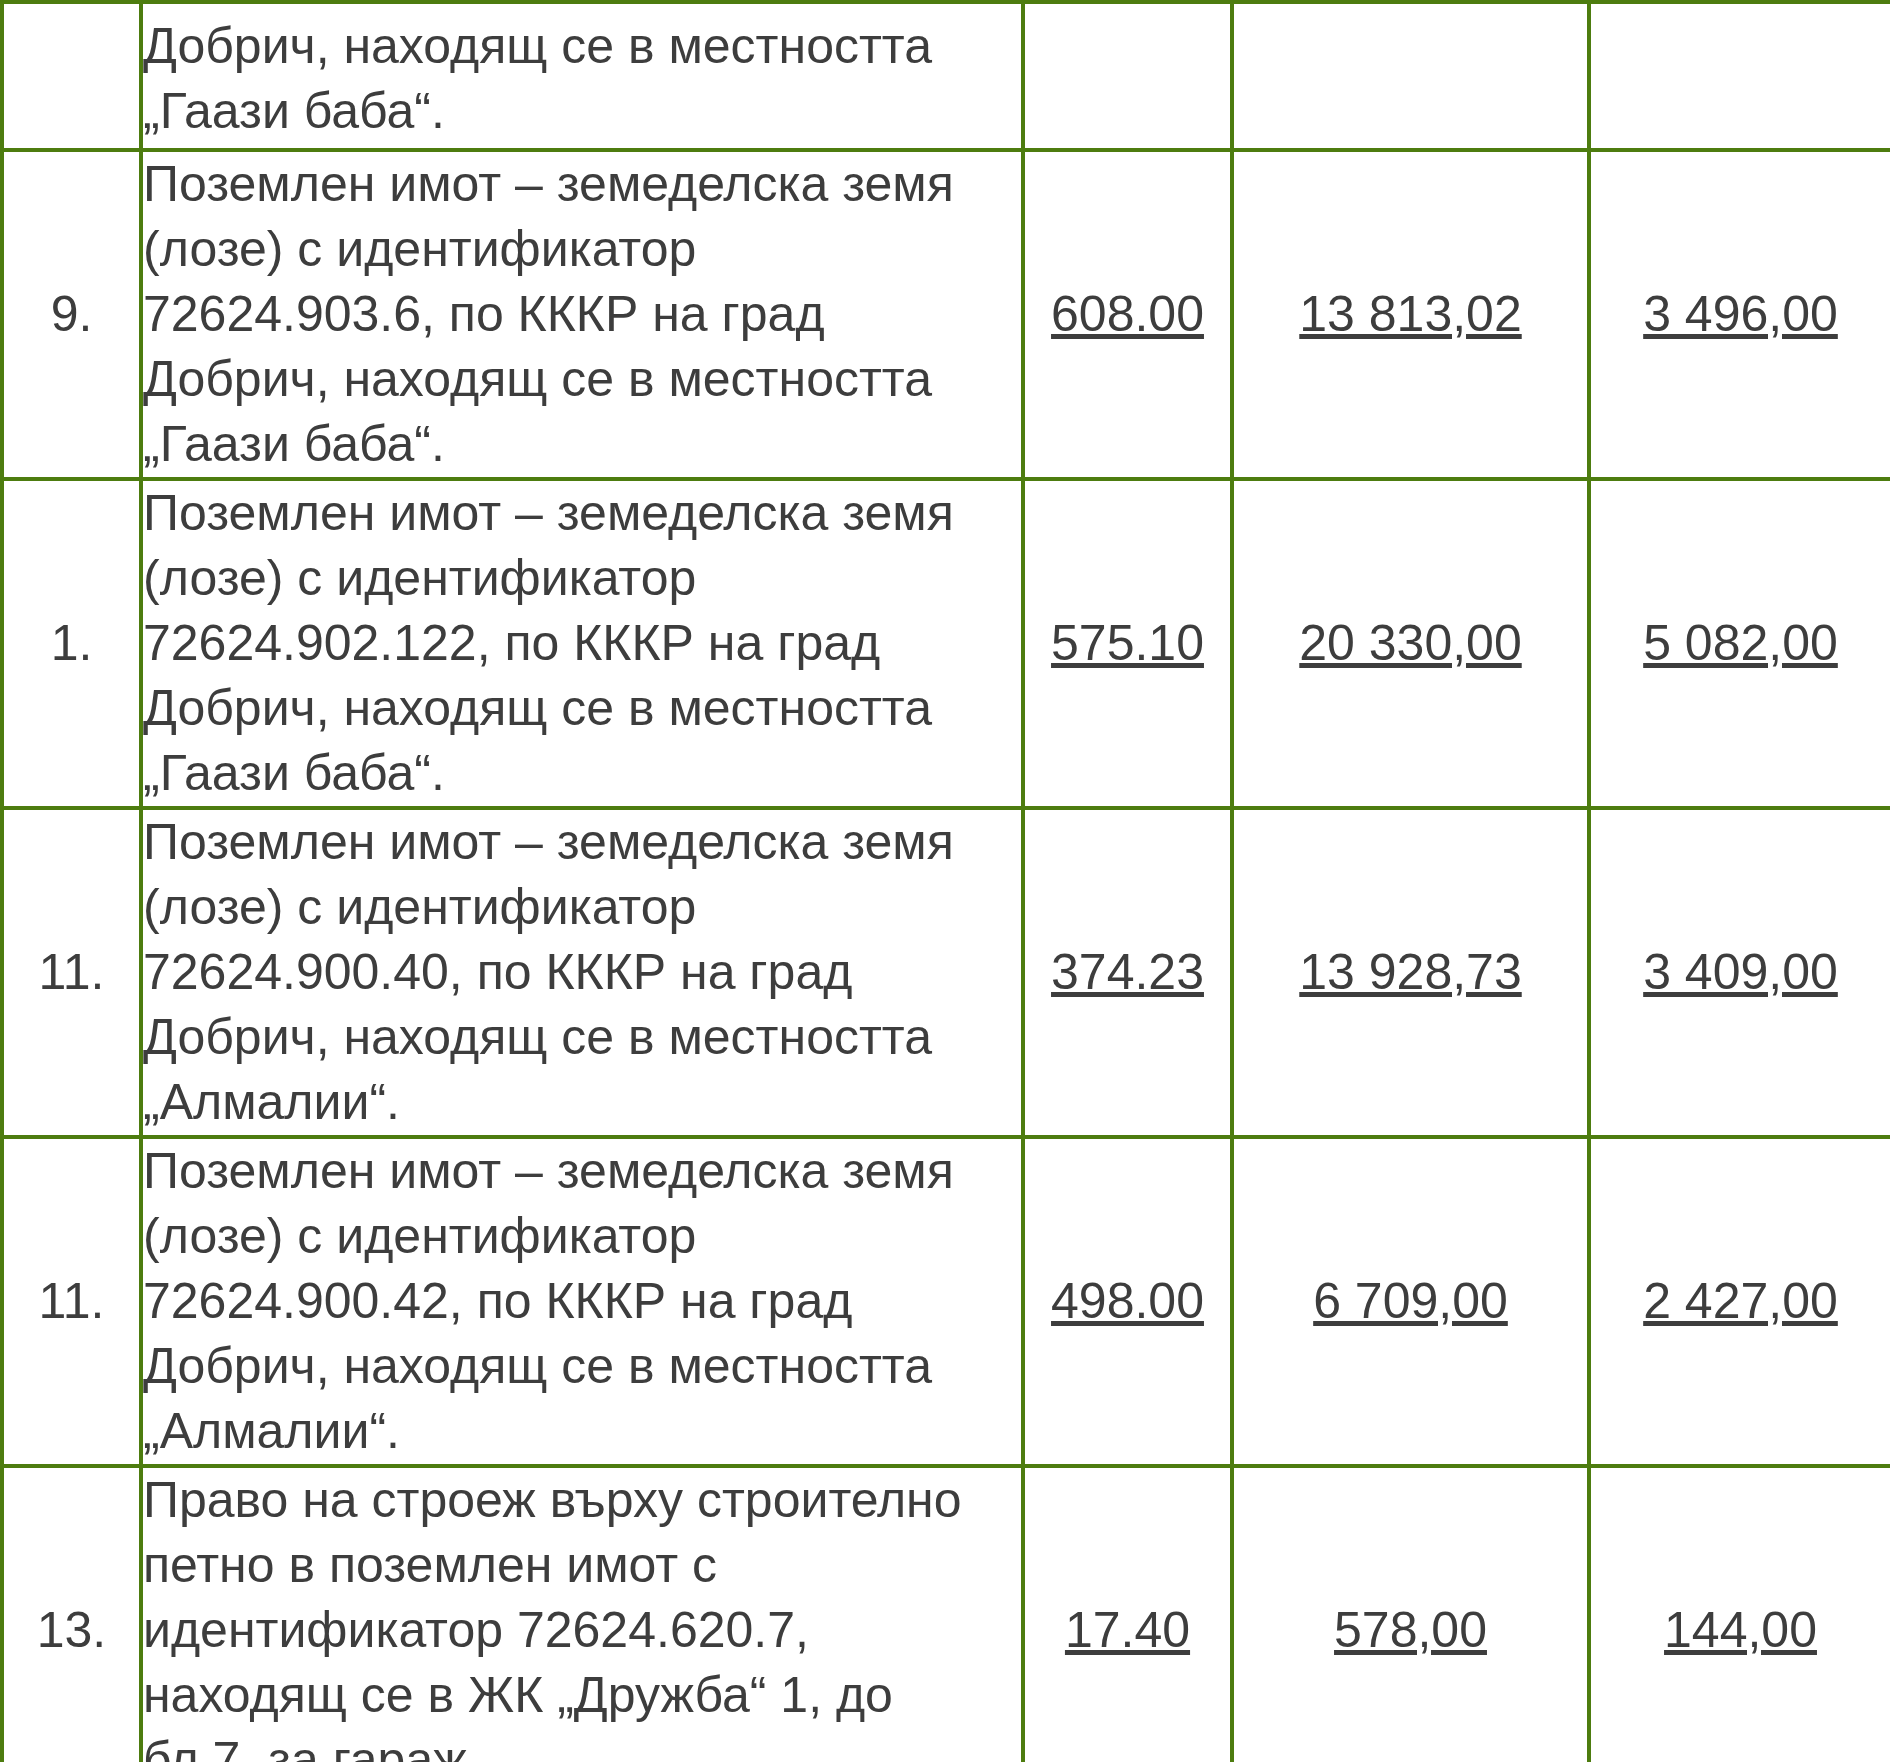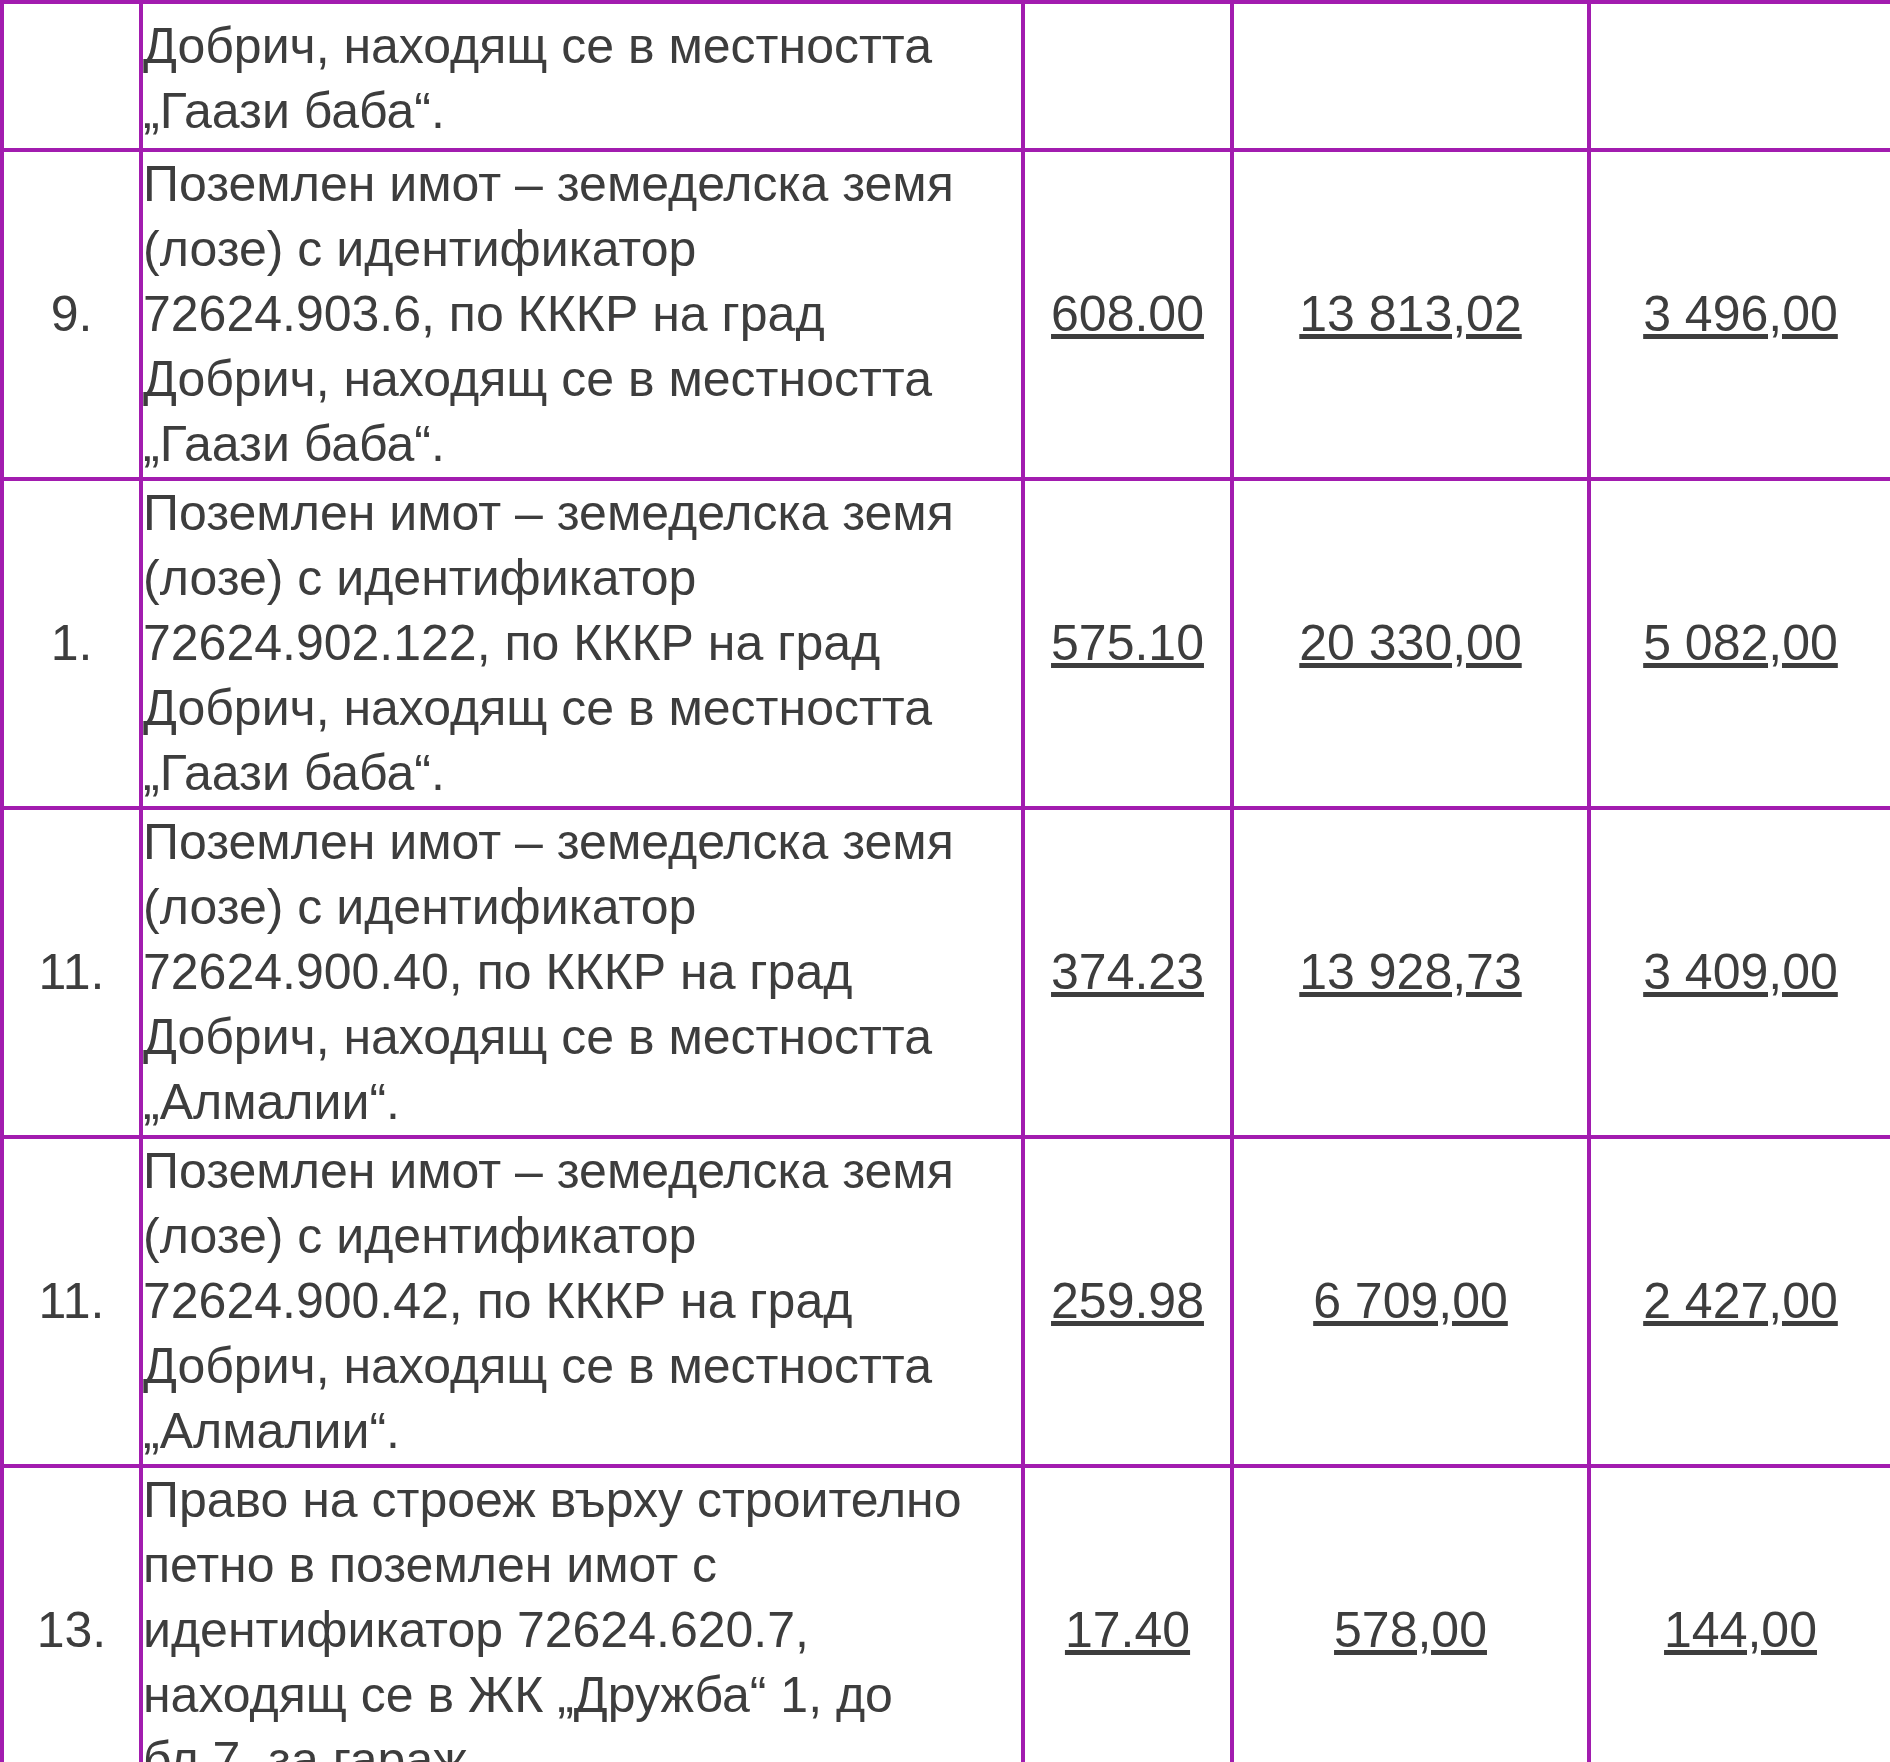--- a/index.html
+++ b/index.html
@@ -15,21 +15,21 @@
     font-family: "Liberation Sans", "DejaVu Sans", sans-serif;
     color: #3d3d3d;
   }
   table.doc-table {
     border-collapse: collapse;
     table-layout: fixed;
     width: 1890px;
     height: 1762px;
   }
   table.doc-table td {
-    border: 4px solid #a21caf;
+    border: 4px solid #4d7c0f;
     font-size: 50px;
     line-height: 65px;
     overflow: hidden;
     padding: 0;
     background: #ffffff;
   }
   td.num-cell {
     text-align: center;
     vertical-align: middle;
   }
@@ -103,21 +103,21 @@
         <td class="amount-cell">13 928,73</td>
         <td class="amount-cell">3 409,00</td>
       </tr>
       <tr style="height:324px">
         <td class="num-cell">11.</td>
         <td class="desc-cell">Поземлен имот – земеделска земя
 (лозе) с идентификатор
 72624.900.42, по КККР на град
 Добрич, находящ се в местността
 „Алмалии“.</td>
-        <td class="amount-cell">259.98</td>
+        <td class="amount-cell">498.00</td>
         <td class="amount-cell">6 709,00</td>
         <td class="amount-cell">2 427,00</td>
       </tr>
       <tr style="height:325px">
         <td class="num-cell">13.</td>
         <td class="desc-cell">Право на строеж върху строително
 петно в поземлен имот с
 идентификатор 72624.620.7,
 находящ се в ЖК „Дружба“ 1, до
 бл.7, за гараж.</td>

